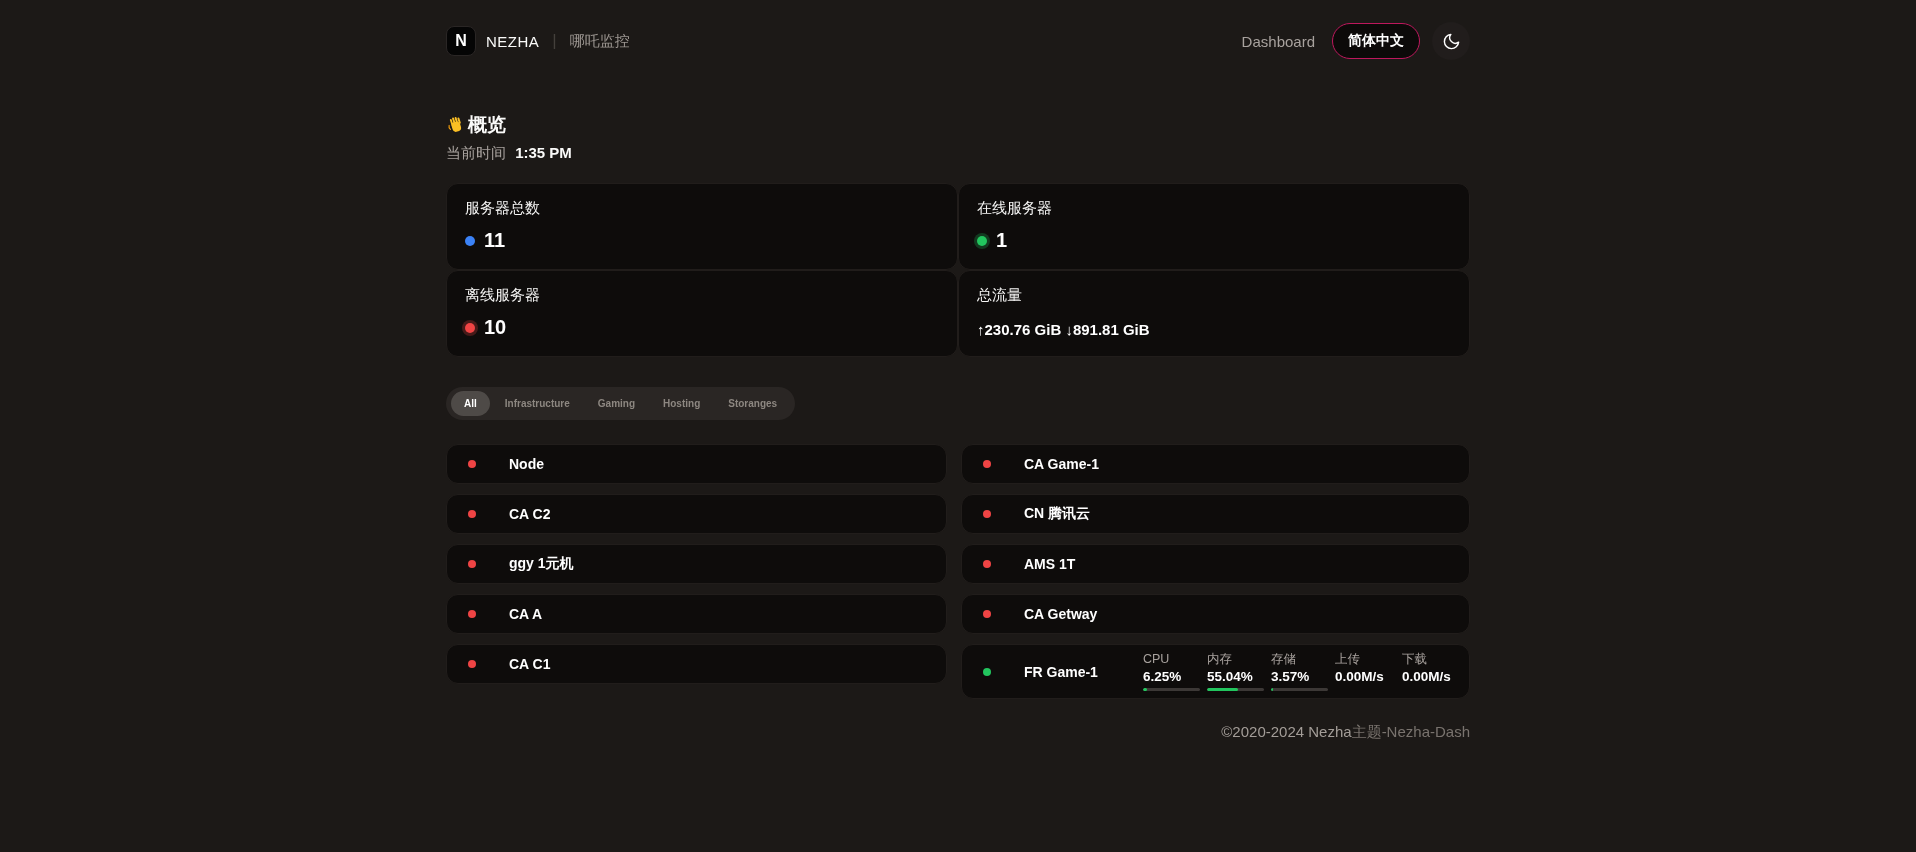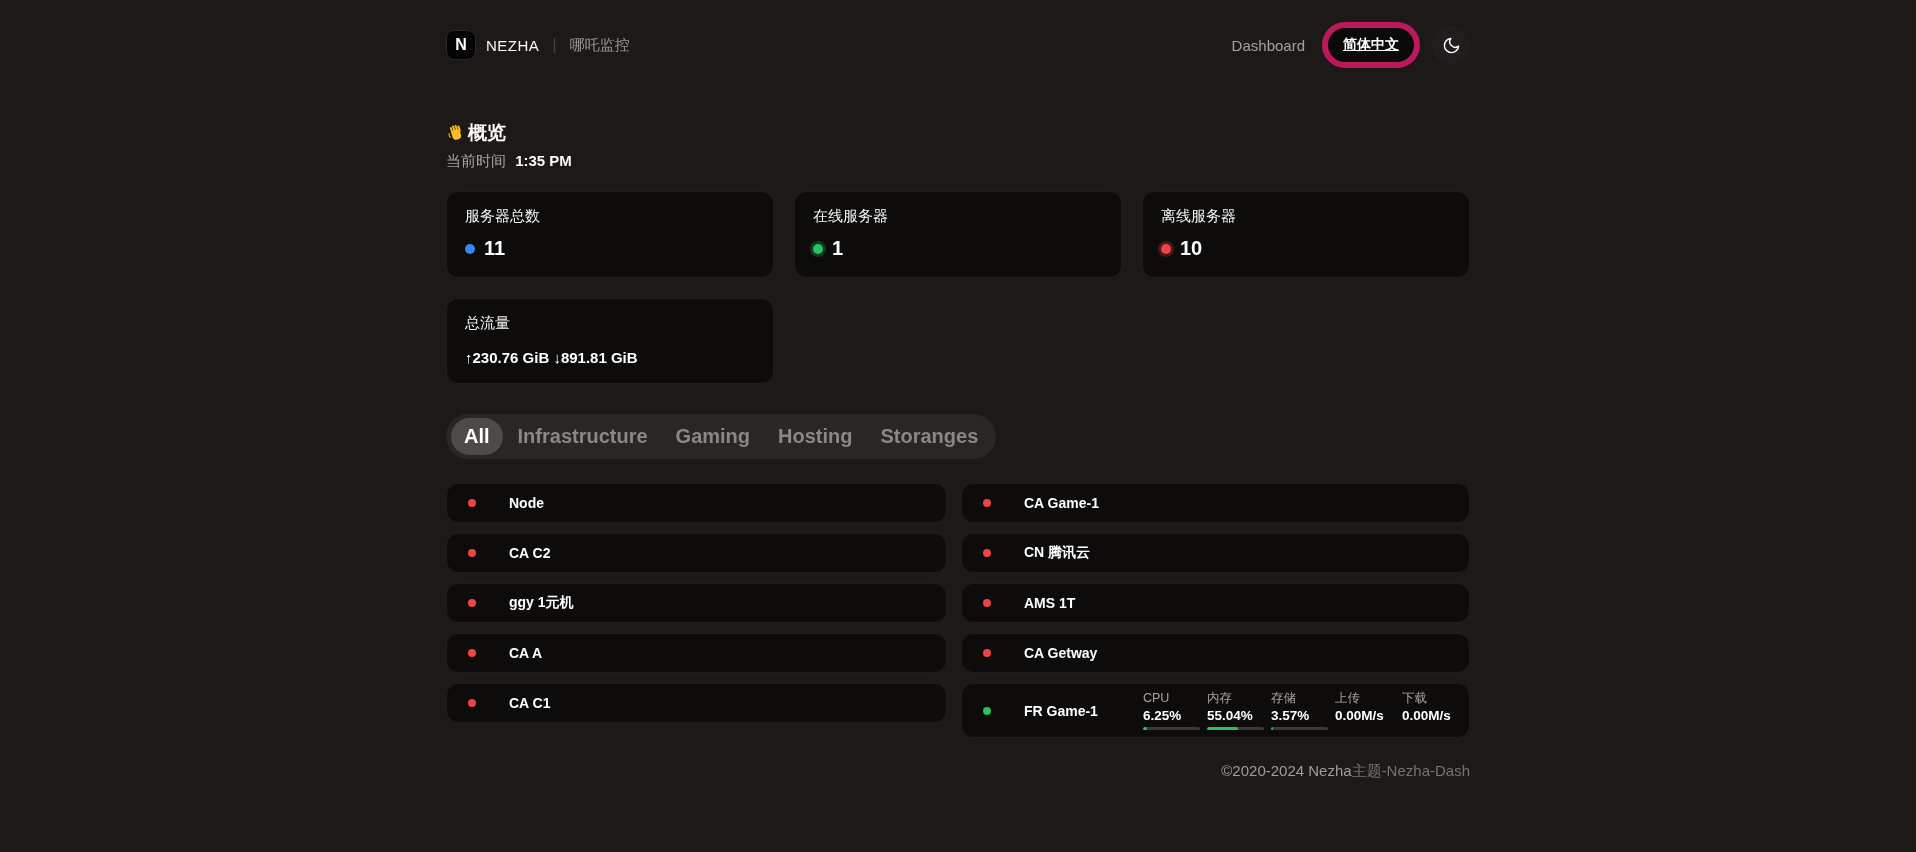--- a/index.html
+++ b/index.html
@@ -19,58 +19,57 @@
     width: 30px; height: 30px; background: #050505; border: 1px solid #2a2625;
     border-radius: 8px; display: flex; align-items: center; justify-content: center;
     font-weight: 700; font-size: 16px; color: #fff;
   }
   .brand-name { font-size: 15px; font-weight: 400; letter-spacing: 0.5px; color: #fafaf9; }
   .brand-divider { color: #44403c; font-size: 17px; margin: 0 3px; font-weight: 300; }
   .brand-sub { color: #9c9691; font-size: 15px; }
   .header-right { display: flex; align-items: center; gap: 12px; }
   .dashboard-link { color: #a8a29e; font-size: 15px; text-decoration: none; margin-right: 5px; cursor: pointer; }
   .lang-pill {
-    border: 6px solid #be185d; background: #0c0a09; color: #fff; border-radius: 9999px;
+    border: 1px solid #be185d; background: #0c0a09; color: #fff; border-radius: 9999px;
     padding: 8px 15px; font-size: 14px; font-weight: 600; cursor: pointer;
     font-family: "Liberation Sans", sans-serif;
-    text-decoration: underline;
   }
   .theme-btn {
     width: 38px; height: 38px; border-radius: 50%; background: #211d1c; border: none;
     display: flex; align-items: center; justify-content: center; cursor: pointer;
   }
 
   
   .overview { margin-top: 52px; }
   .overview-title { display: flex; align-items: center; gap: 2px; font-size: 19px; font-weight: 700; color: #fafaf9; }
   .time-row { margin-top: 6px; font-size: 15px; }
   .time-label { color: #a8a29e; }
   .time-value { color: #fafaf9; font-weight: 600; margin-left: 5px; }
 
-  .stat-cards { margin-top: 20px; display: grid; grid-template-columns: repeat(3, 1fr); gap: 20px; }
+  .stat-cards { margin-top: 20px; display: grid; grid-template-columns: repeat(2, 1fr); }
   .stat-card {
     background: #0e0c0b; border: 1px solid #211d1b; border-radius: 12px;
     padding: 15px 18px 17px 18px; min-height: 80px;
   }
   .stat-card-label { font-size: 15px; color: #f5f5f4; }
   .stat-card-value-row { margin-top: 11px; display: flex; align-items: center; gap: 9px; }
   .stat-card-value { font-size: 20px; font-weight: 700; color: #fff; }
   .dot { width: 10px; height: 10px; border-radius: 50%; flex: none; }
   .dot-blue  { background: #3b82f6; }
   .dot-green { background: #22c55e; box-shadow: 0 0 0 3px rgba(34,197,94,0.25); }
   .dot-red   { background: #ef4444; box-shadow: 0 0 0 3px rgba(239,68,68,0.25); }
   .traffic-value { margin-top: 16px; font-size: 15px; font-weight: 700; color: #fff; }
 
   
   .tabs {
     margin-top: 30px; display: inline-flex; align-items: center;
     background: #2a2624; border-radius: 9999px; padding: 4px 5px; gap: 2px;
   }
   .tab {
-    padding: 7px 13px; border-radius: 9999px; font-size: 20px; font-weight: 600;
+    padding: 7px 13px; border-radius: 9999px; font-size: 10px; font-weight: 600;
     color: #8d8781; cursor: pointer; white-space: nowrap;
   }
   .tab.active { background: #4e4a47; color: #fff; }
 
   
   .server-grid {
     margin-top: 24px; display: grid; grid-template-columns: 1fr 1fr;
     column-gap: 14px; row-gap: 10px; align-items: start;
   }
   .server-row {

